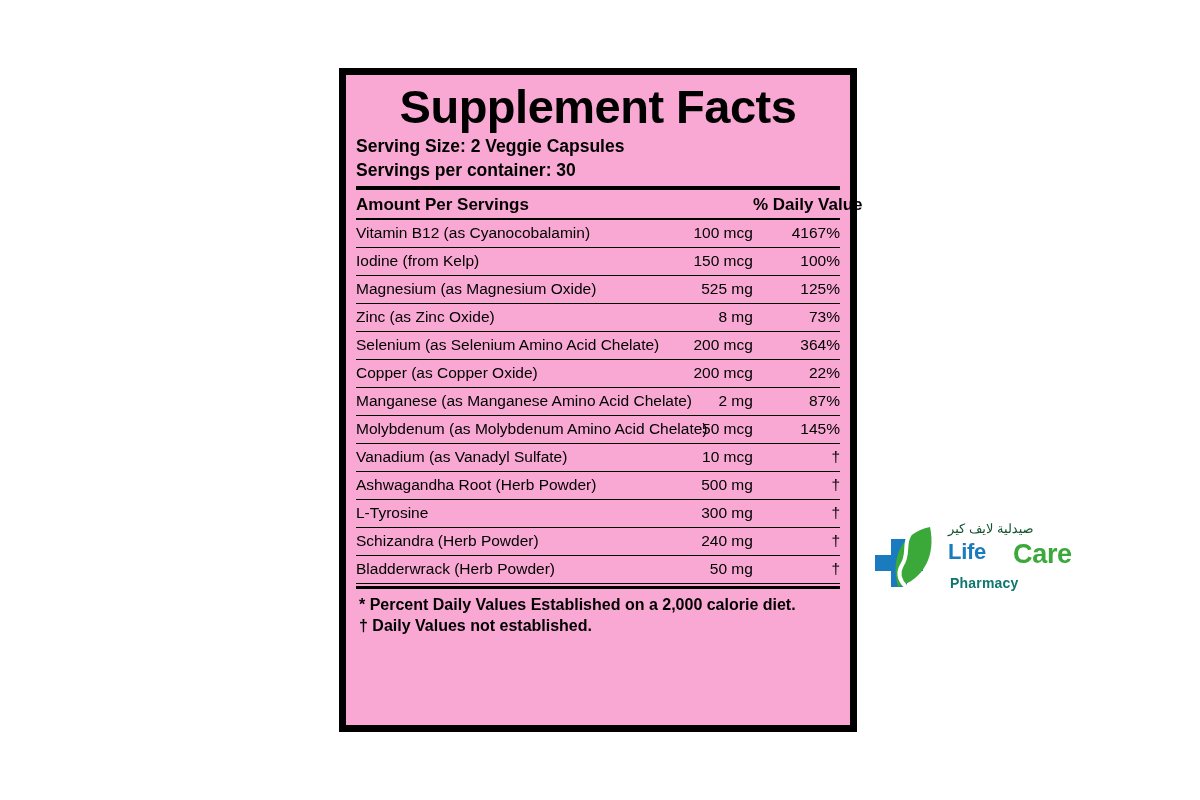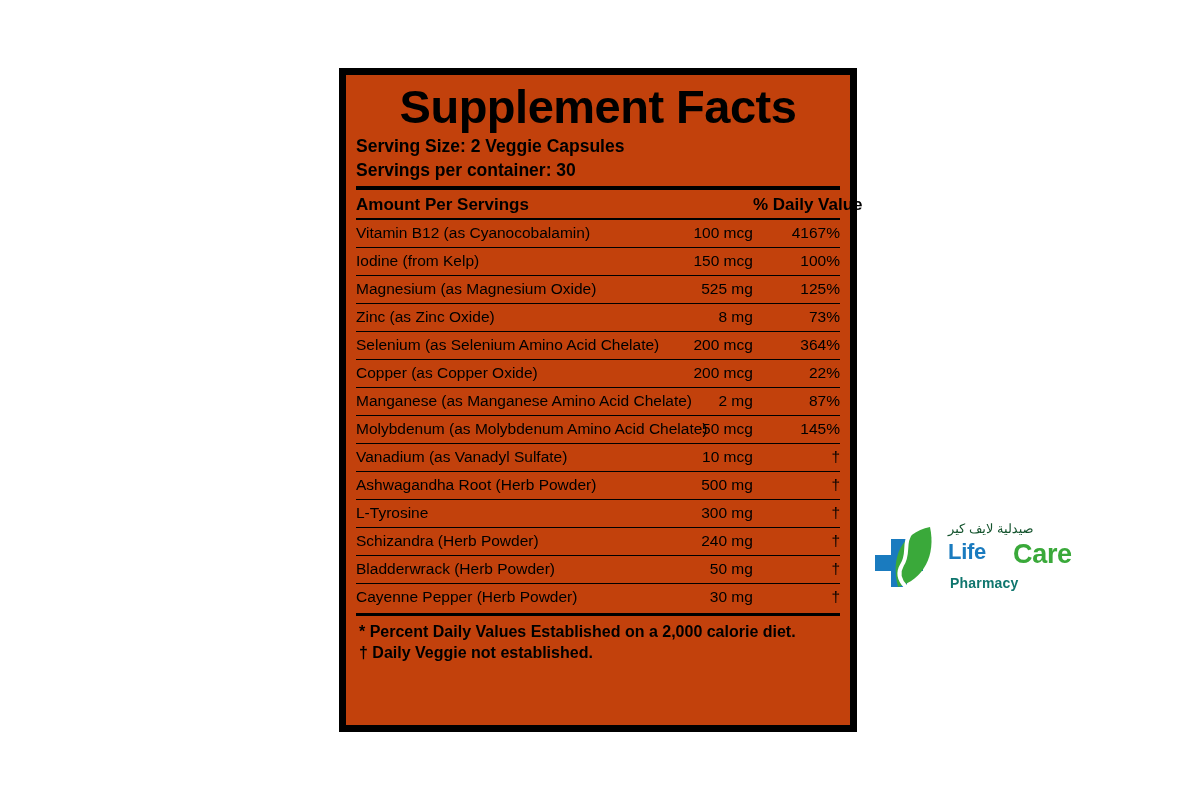--- a/index.html
+++ b/index.html
@@ -15,21 +15,21 @@
     overflow: hidden;
   }
 
   
   .panel {
     position: absolute;
     left: 339px;
     top: 68px;
     width: 518px;
     height: 664px;
-    background: #c2410c;
+    background: #f9a8d4;
     border: 7px solid #000000;
     box-sizing: border-box;
     padding: 6px 10px 6px 10px;
   }
 
   .panel-title {
     font-size: 47px;
     font-weight: bold;
     text-align: center;
     line-height: 1.02;
@@ -224,31 +224,26 @@
       <tr>
         <td class="c-name">Schizandra (Herb Powder)</td>
         <td class="c-amount">240 mg</td>
         <td class="c-dv">†</td>
       </tr>
       <tr>
         <td class="c-name">Bladderwrack (Herb Powder)</td>
         <td class="c-amount">50 mg</td>
         <td class="c-dv">†</td>
       </tr>
-      <tr class="last-row">
-        <td class="c-name">Cayenne Pepper (Herb Powder)</td>
-        <td class="c-amount">30 mg</td>
-        <td class="c-dv">†</td>
-      </tr>
     </tbody>
   </table>
 
   <div class="footnotes">
     <div class="footnote">* Percent Daily Values Established on a 2,000 calorie diet.</div>
-    <div class="footnote">† Daily Veggie not established.</div>
+    <div class="footnote">† Daily Values not established.</div>
   </div>
 
 </div>
 
 <div class="logo">
   <div class="logo-mark">
     <svg width="70" height="78" viewBox="0 0 70 78" xmlns="http://www.w3.org/2000/svg">
 
       <path d="M22 6 h16 v16 h16 v16 h-16 v16 h-16 v-16 h-16 v-16 h16 z" transform="translate(-3,12)" fill="#1a7bbf"></path>
 

